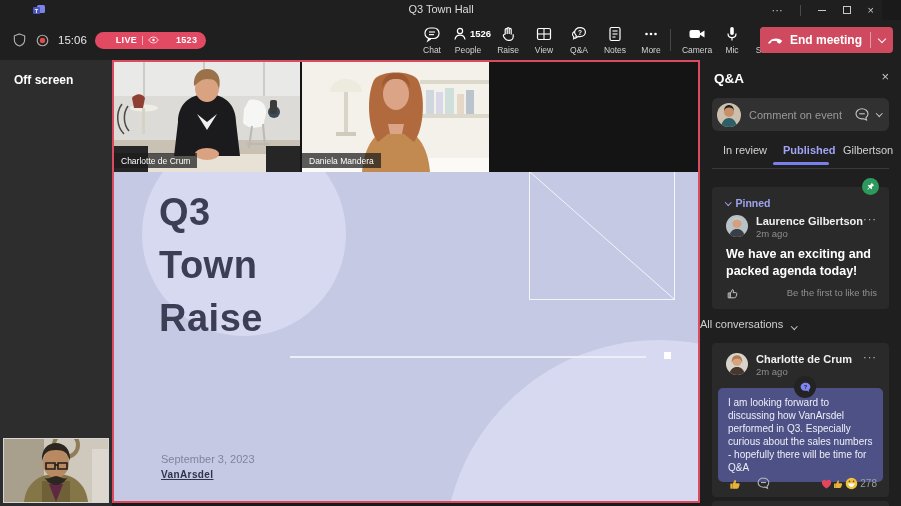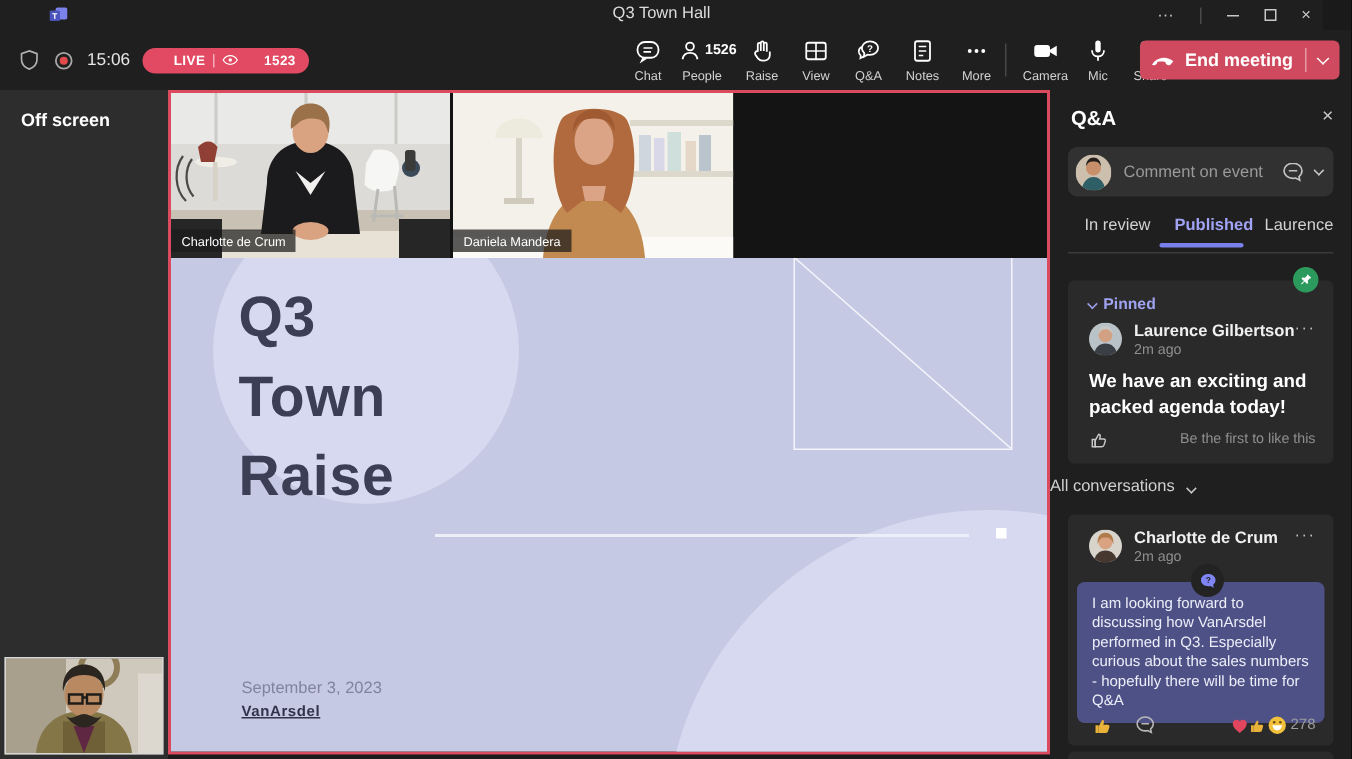--- a/index.html
+++ b/index.html
@@ -362,21 +362,21 @@
       <svg width="16" height="16" viewBox="0 0 16 16">
         <path d="M8 1.8c-3.3 0-6 2.2-6 5 0 2.9 2.7 5.1 6 5.1.6 0 1.2-.1 1.8-.2l2.7 1.4-.5-2.4c1.2-1 2-2.3 2-3.9 0-2.8-2.7-5-6-5z" fill="none" stroke="#c4c4c4" stroke-width="1.1"></path>
         <line x1="5.2" y1="6.8" x2="10.8" y2="6.8" stroke="#c4c4c4" stroke-width="1.1"></line>
       </svg>
       <span class="chev gray small" style="margin-left:7px"></span>
     </div>
 
     <div class="tabs">
       <span class="tab" style="left:23px">In review</span>
       <span class="tab sel" style="left:83px">Published</span>
-      <span class="tab" style="left:143px">Laurence</span>
+      <span class="tab" style="left:143px">Gilbertson</span>
     </div>
     <div class="tab-underline"></div>
     <div class="tab-div"></div>
 
     <div class="card" style="top:127px;height:122px">
       <div class="pin-badge">
         <svg width="9" height="9" viewBox="0 0 12 12">
           <path d="M7.5 1l3.5 3.5-1.4.4-1.8 1.8.3 2.2-.9.9-2.2-2.2-2.5 2.6-.7-.7L4.4 7 2.2 4.8l.9-.9 2.2.3 1.8-1.8z" fill="#fff"></path>
         </svg>
       </div>

